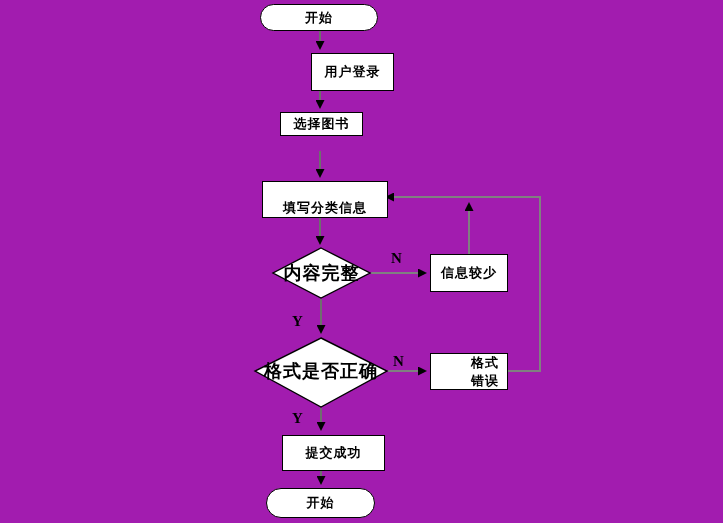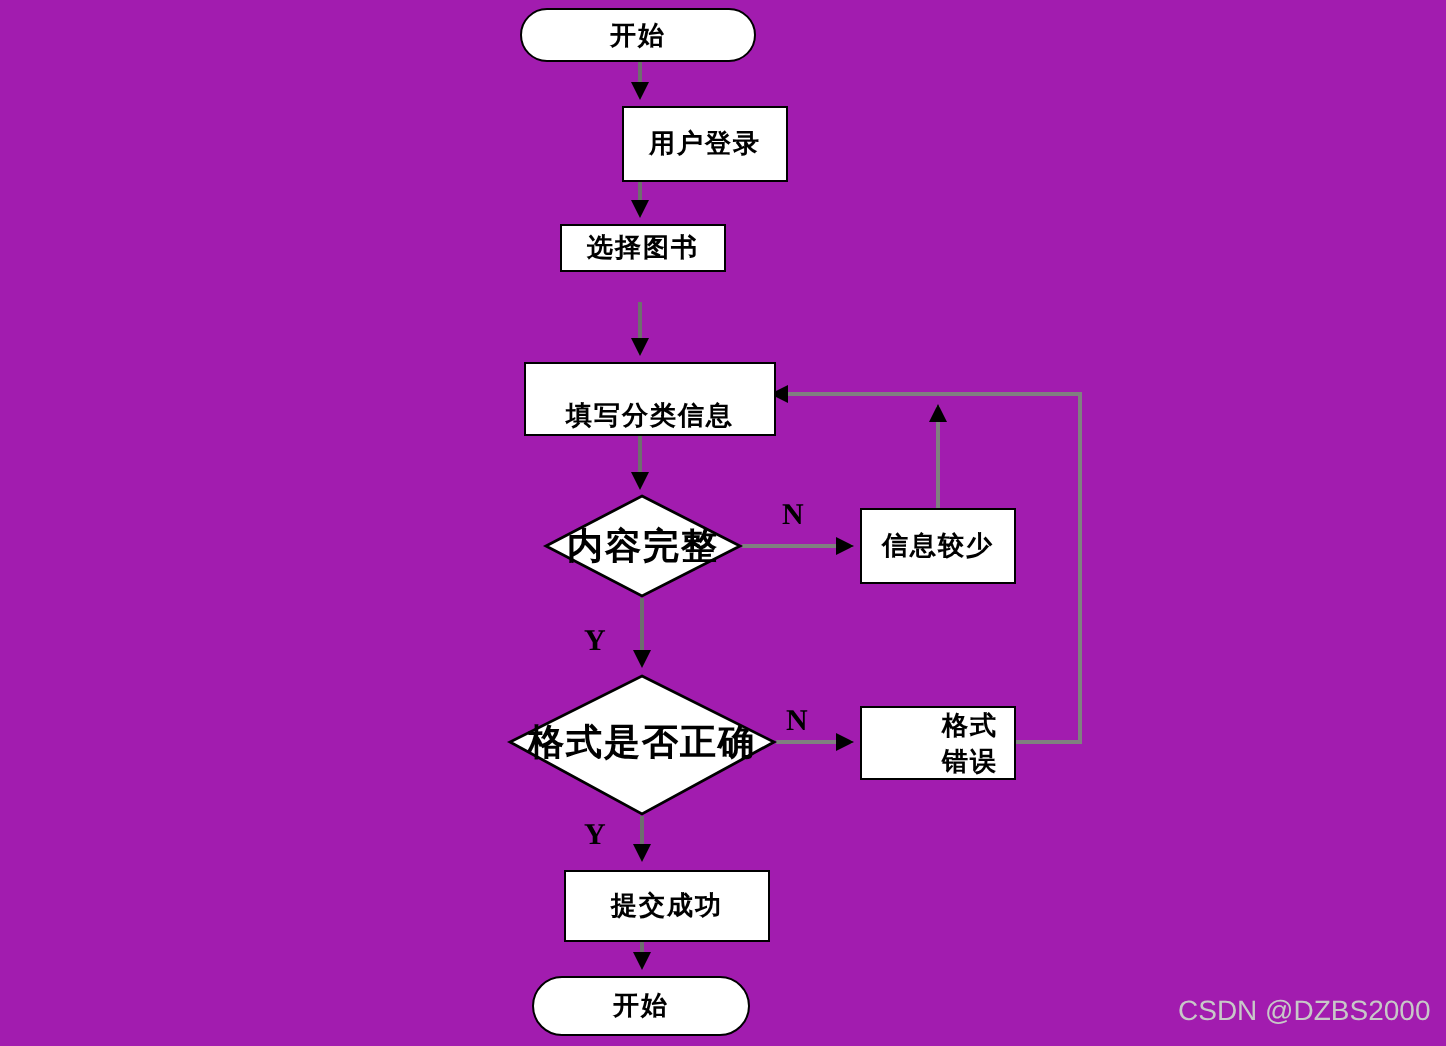--- a/index.html
+++ b/index.html
@@ -108,15 +108,14 @@
 
   <div class="node terminator" style="left:266px;top:488px;width:109px;height:30px;">
     <span>开始</span>
   </div>
 
   <div class="edge-label" style="left:391px;top:250px;">N</div>
   <div class="edge-label" style="left:292px;top:313px;">Y</div>
   <div class="edge-label" style="left:393px;top:353px;">N</div>
   <div class="edge-label" style="left:292px;top:410px;">Y</div>
 
-  <div class="watermark">CSDN @DZBS2000</div>
 
 </div>
 
 </body></html>

